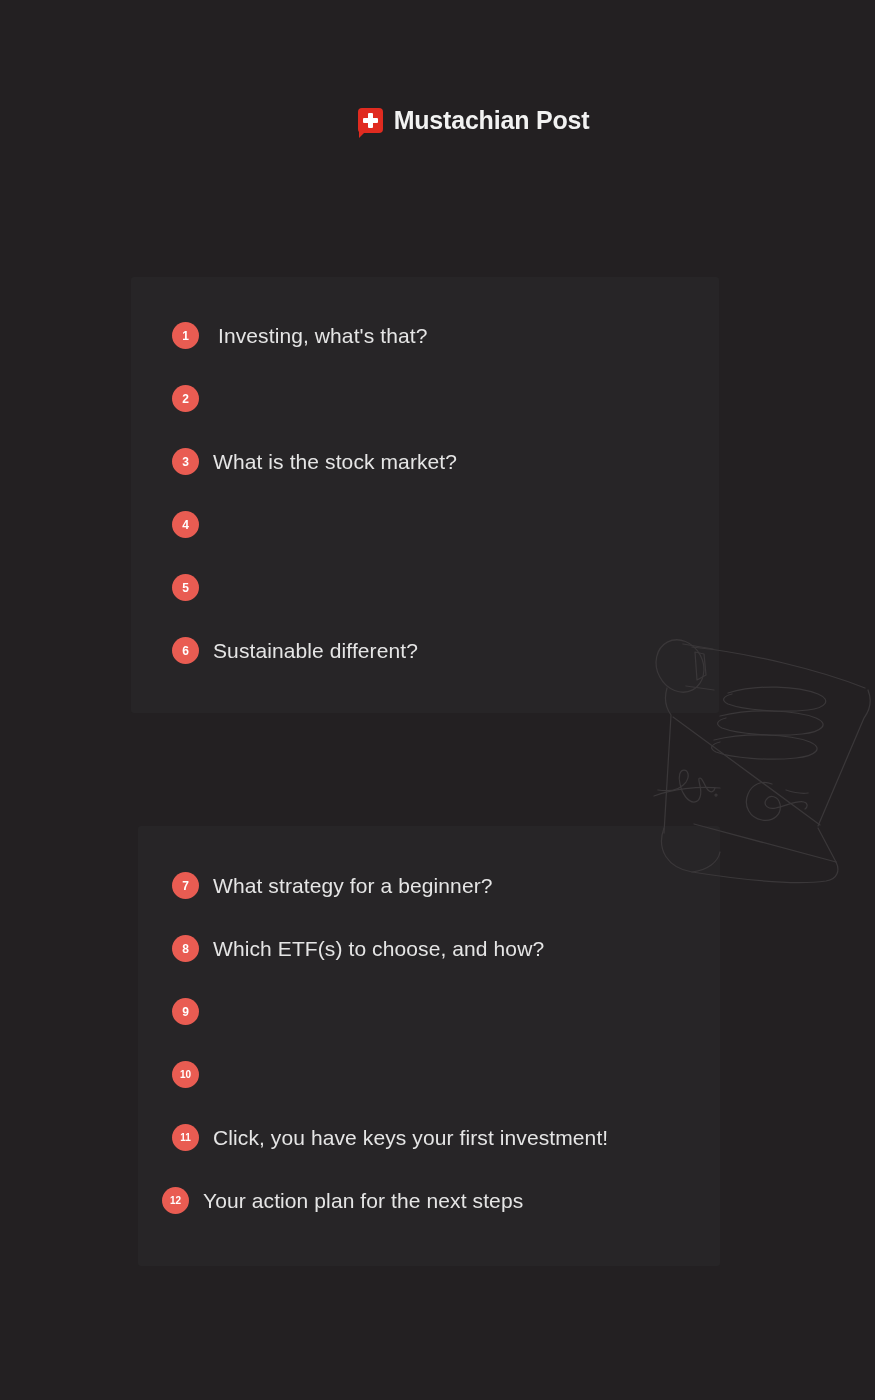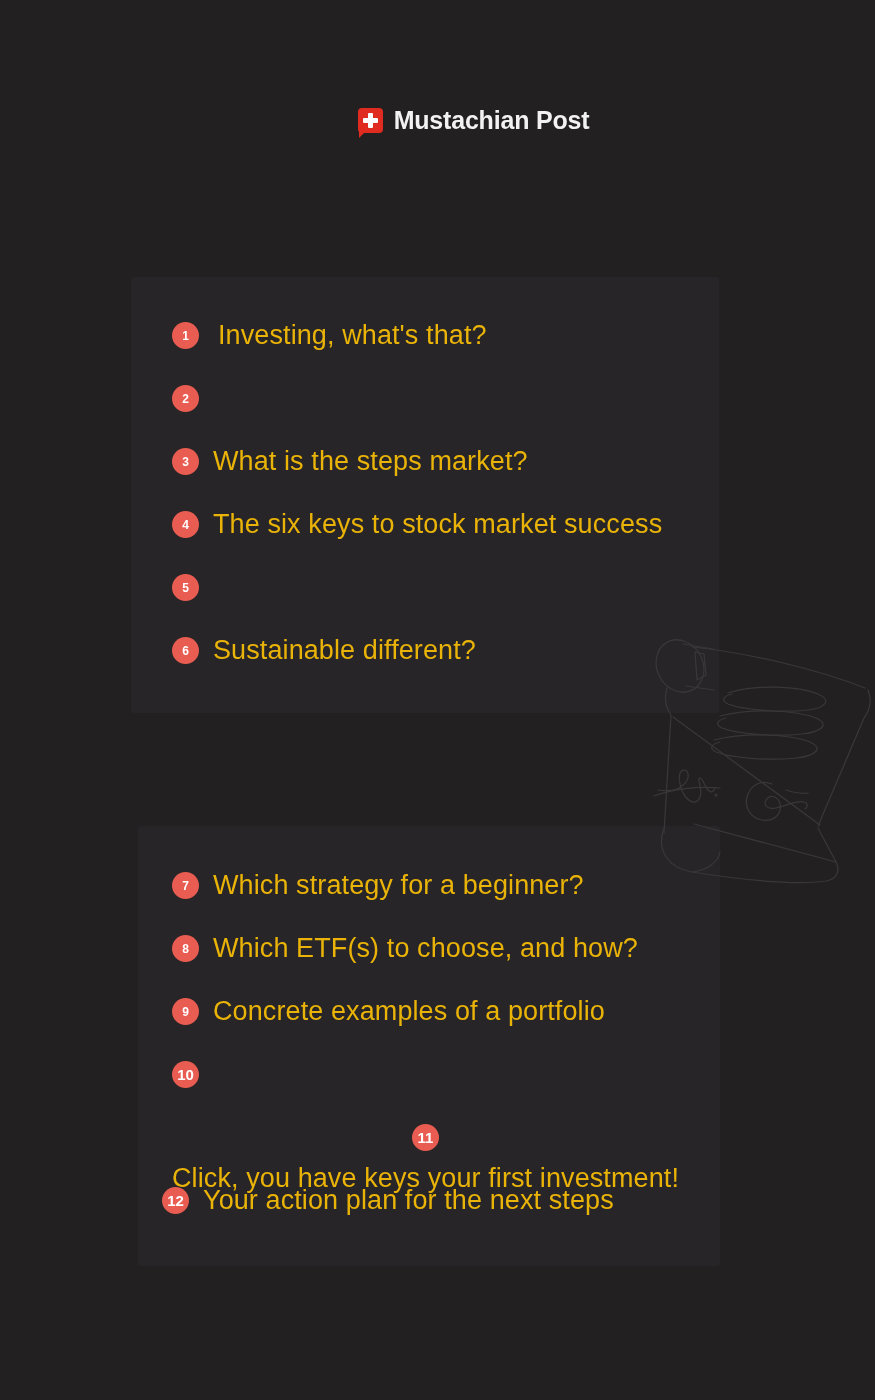--- a/index.html
+++ b/index.html
@@ -142,43 +142,43 @@
     background: #e95c52;
     color: #ffffff;
     font-size: 12px;
     font-weight: 600;
     display: flex;
     align-items: center;
     justify-content: center;
     line-height: 1;
     box-sizing: border-box;
   }
-  .toc-badge.two-digit { font-size: 15px; }
+  .toc-badge.two-digit { font-size: 10px; }
   .toc-label {
-    color: #eab308;
-    font-size: 27px;
+    color: #e5e5e5;
+    font-size: 21px;
     font-weight: 400;
     line-height: 1;
     letter-spacing: 0.1px;
   }
 
   
   #item-1 { top: 45px;  left: 41px; gap: 19px; }
   #item-2 { top: 108px; left: 41px; }
   #item-3 { top: 171px; left: 41px; }
   #item-4 { top: 234px; left: 41px; }
   #item-5 { top: 297px; left: 41px; }
   #item-6 { top: 360px; left: 41px; }
 
   
   #item-7  { top: 46px;  left: 34px; }
   #item-8  { top: 109px; left: 34px; }
   #item-9  { top: 172px; left: 34px; }
   #item-10 { top: 235px; left: 34px; }
-  #item-11 { top: 298px; left: 34px; flex-direction: column; }
+  #item-11 { top: 298px; left: 34px; }
   #item-12 { top: 361px; left: 24px; }
 </style>
 </head>
 <body>
 
 <header class="site-header">
   <a class="brand">
     <span class="brand-mark">
       <span class="bubble"></span>
       <span class="tail"></span>
@@ -223,49 +223,47 @@
   <ul class="toc-list">
     <li class="toc-item" id="item-1">
       <span class="toc-badge">1</span>
       <span class="toc-label">Investing, what's that?</span>
     </li>
     <li class="toc-item" id="item-2">
       <span class="toc-badge">2</span>
     </li>
     <li class="toc-item" id="item-3">
       <span class="toc-badge">3</span>
-      <span class="toc-label">What is the steps market?</span>
+      <span class="toc-label">What is the stock market?</span>
     </li>
     <li class="toc-item" id="item-4">
       <span class="toc-badge">4</span>
-      <span class="toc-label">The six keys to stock market success</span>
     </li>
     <li class="toc-item" id="item-5">
       <span class="toc-badge">5</span>
     </li>
     <li class="toc-item" id="item-6">
       <span class="toc-badge">6</span>
       <span class="toc-label">Sustainable different?</span>
     </li>
   </ul>
 </section>
 
 <section class="toc-card" id="card-2">
   <ul class="toc-list">
     <li class="toc-item" id="item-7">
       <span class="toc-badge">7</span>
-      <span class="toc-label">Which strategy for a beginner?</span>
+      <span class="toc-label">What strategy for a beginner?</span>
     </li>
     <li class="toc-item" id="item-8">
       <span class="toc-badge">8</span>
       <span class="toc-label">Which ETF(s) to choose, and how?</span>
     </li>
     <li class="toc-item" id="item-9">
       <span class="toc-badge">9</span>
-      <span class="toc-label">Concrete examples of a portfolio</span>
     </li>
     <li class="toc-item" id="item-10">
       <span class="toc-badge two-digit">10</span>
     </li>
     <li class="toc-item" id="item-11">
       <span class="toc-badge two-digit">11</span>
       <span class="toc-label">Click, you have keys your first investment!</span>
     </li>
     <li class="toc-item" id="item-12">
       <span class="toc-badge two-digit">12</span>

